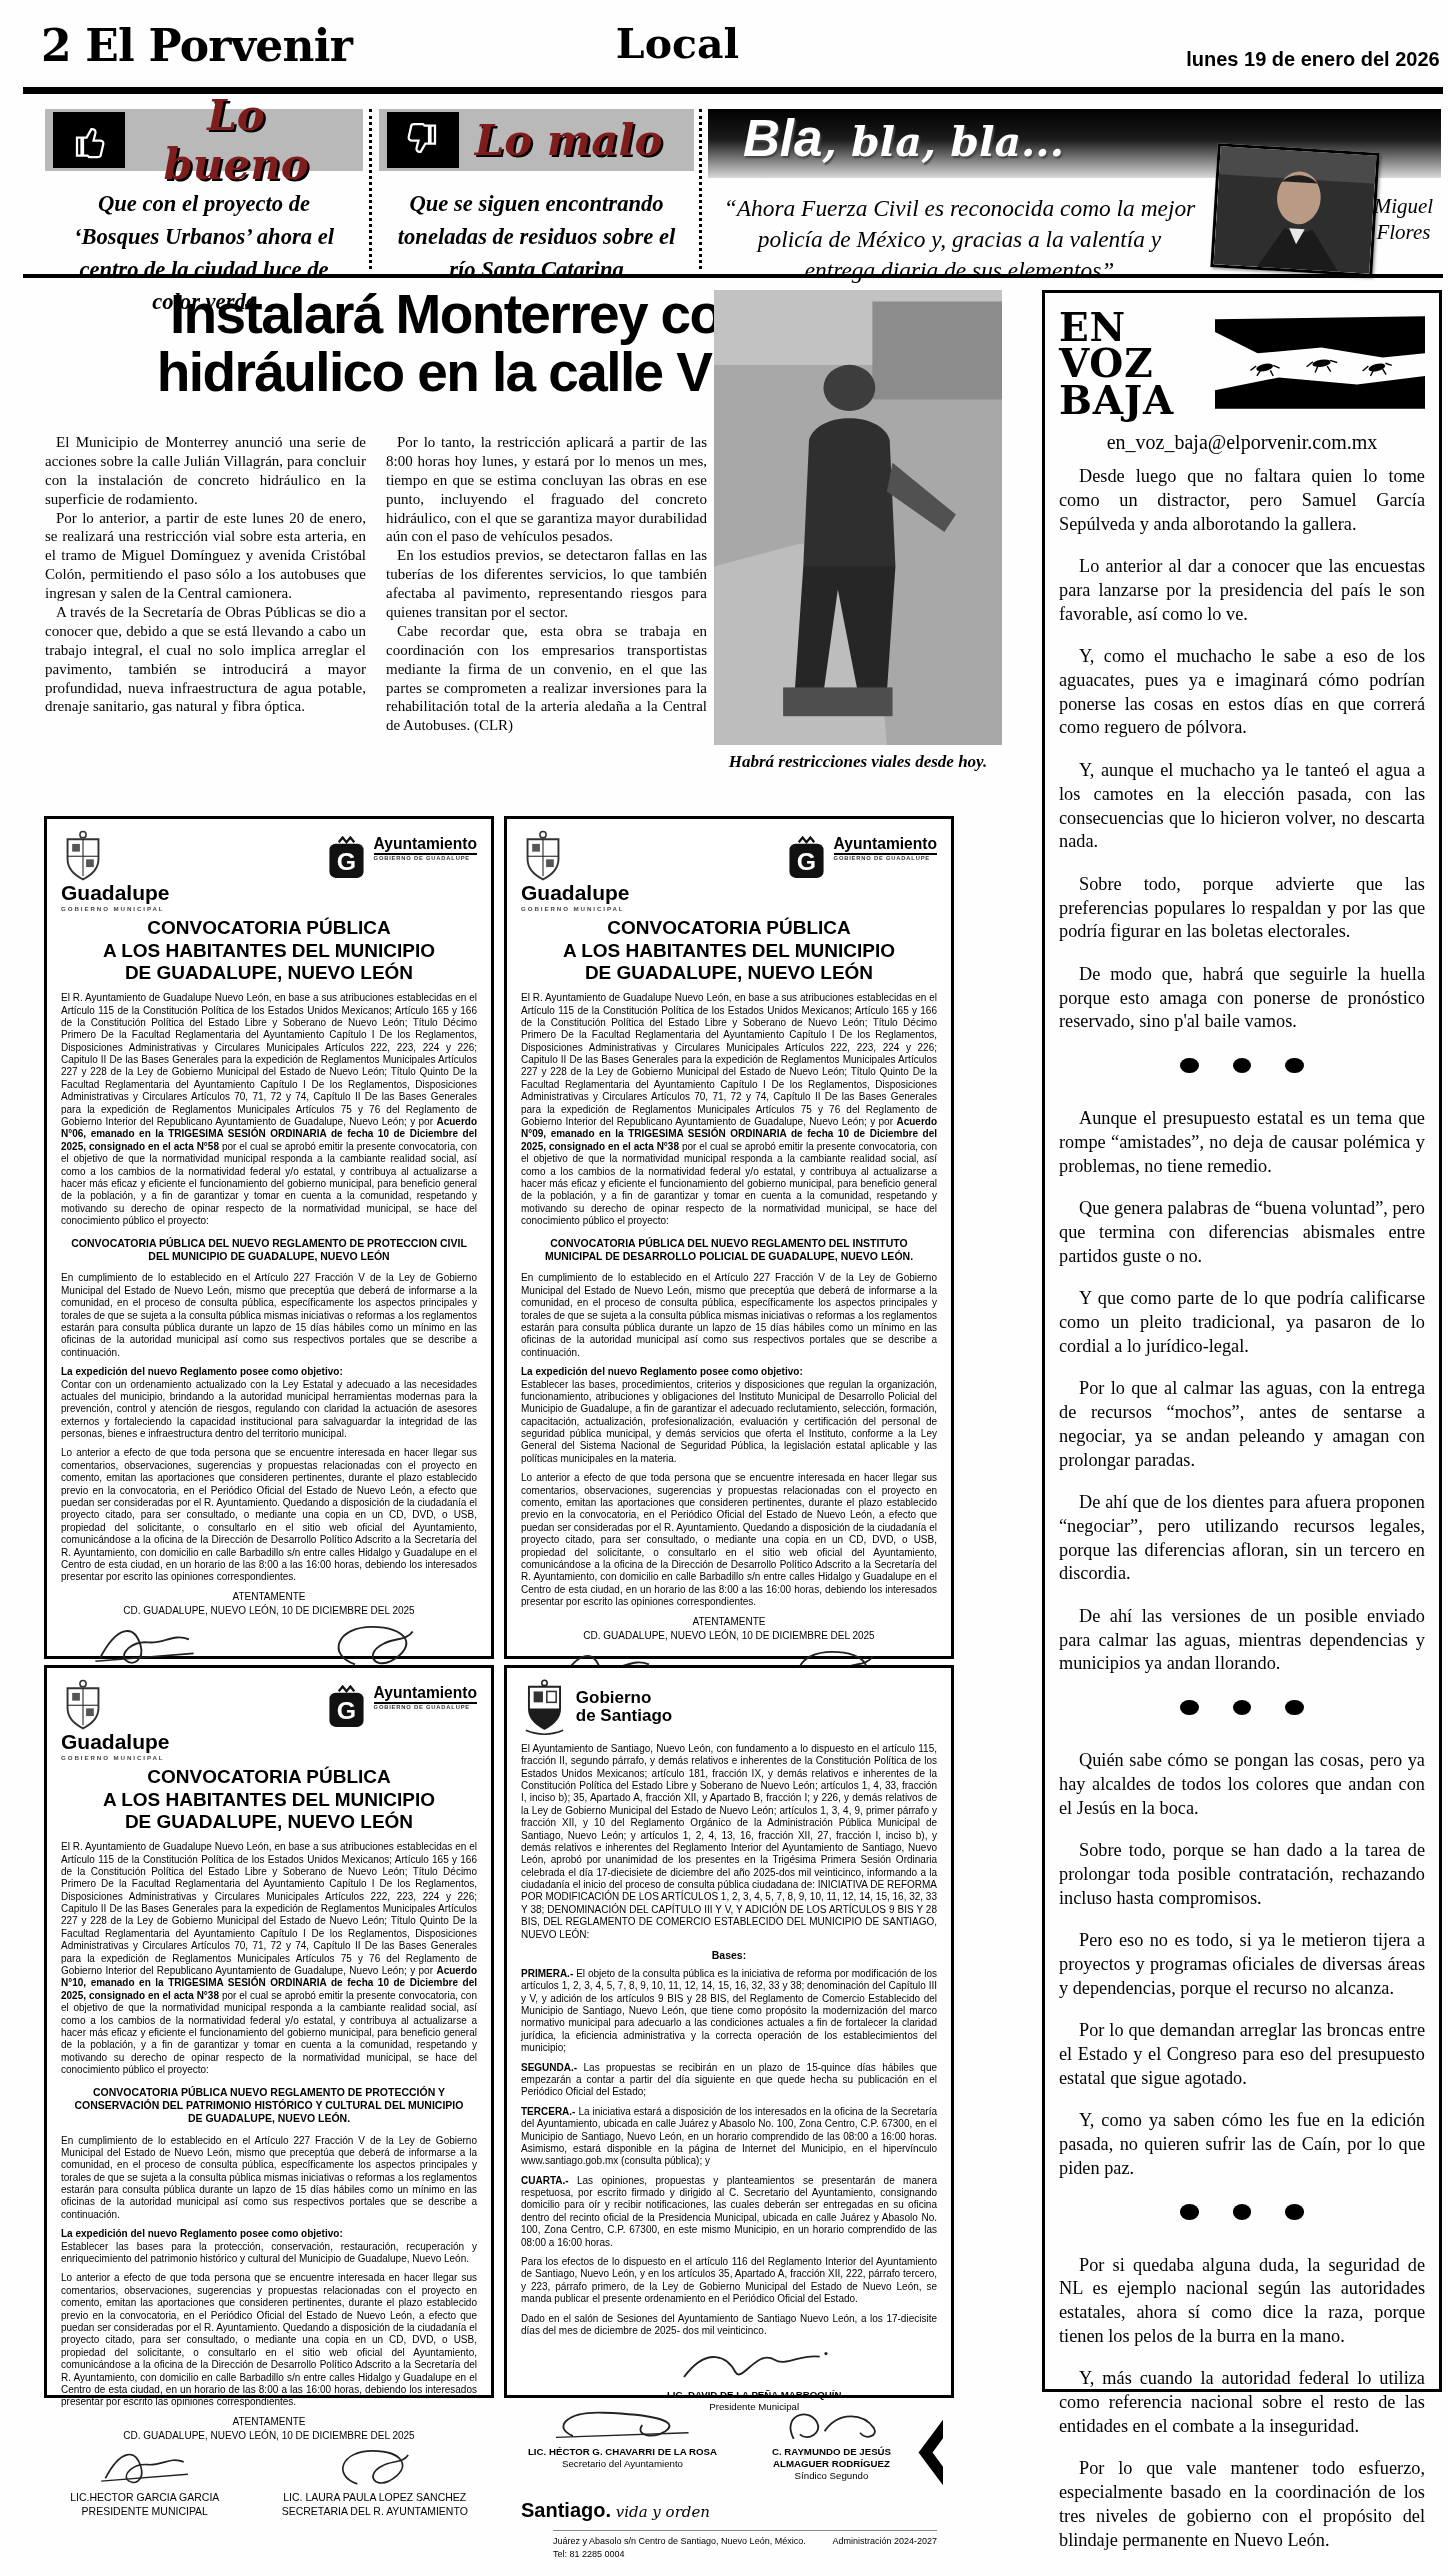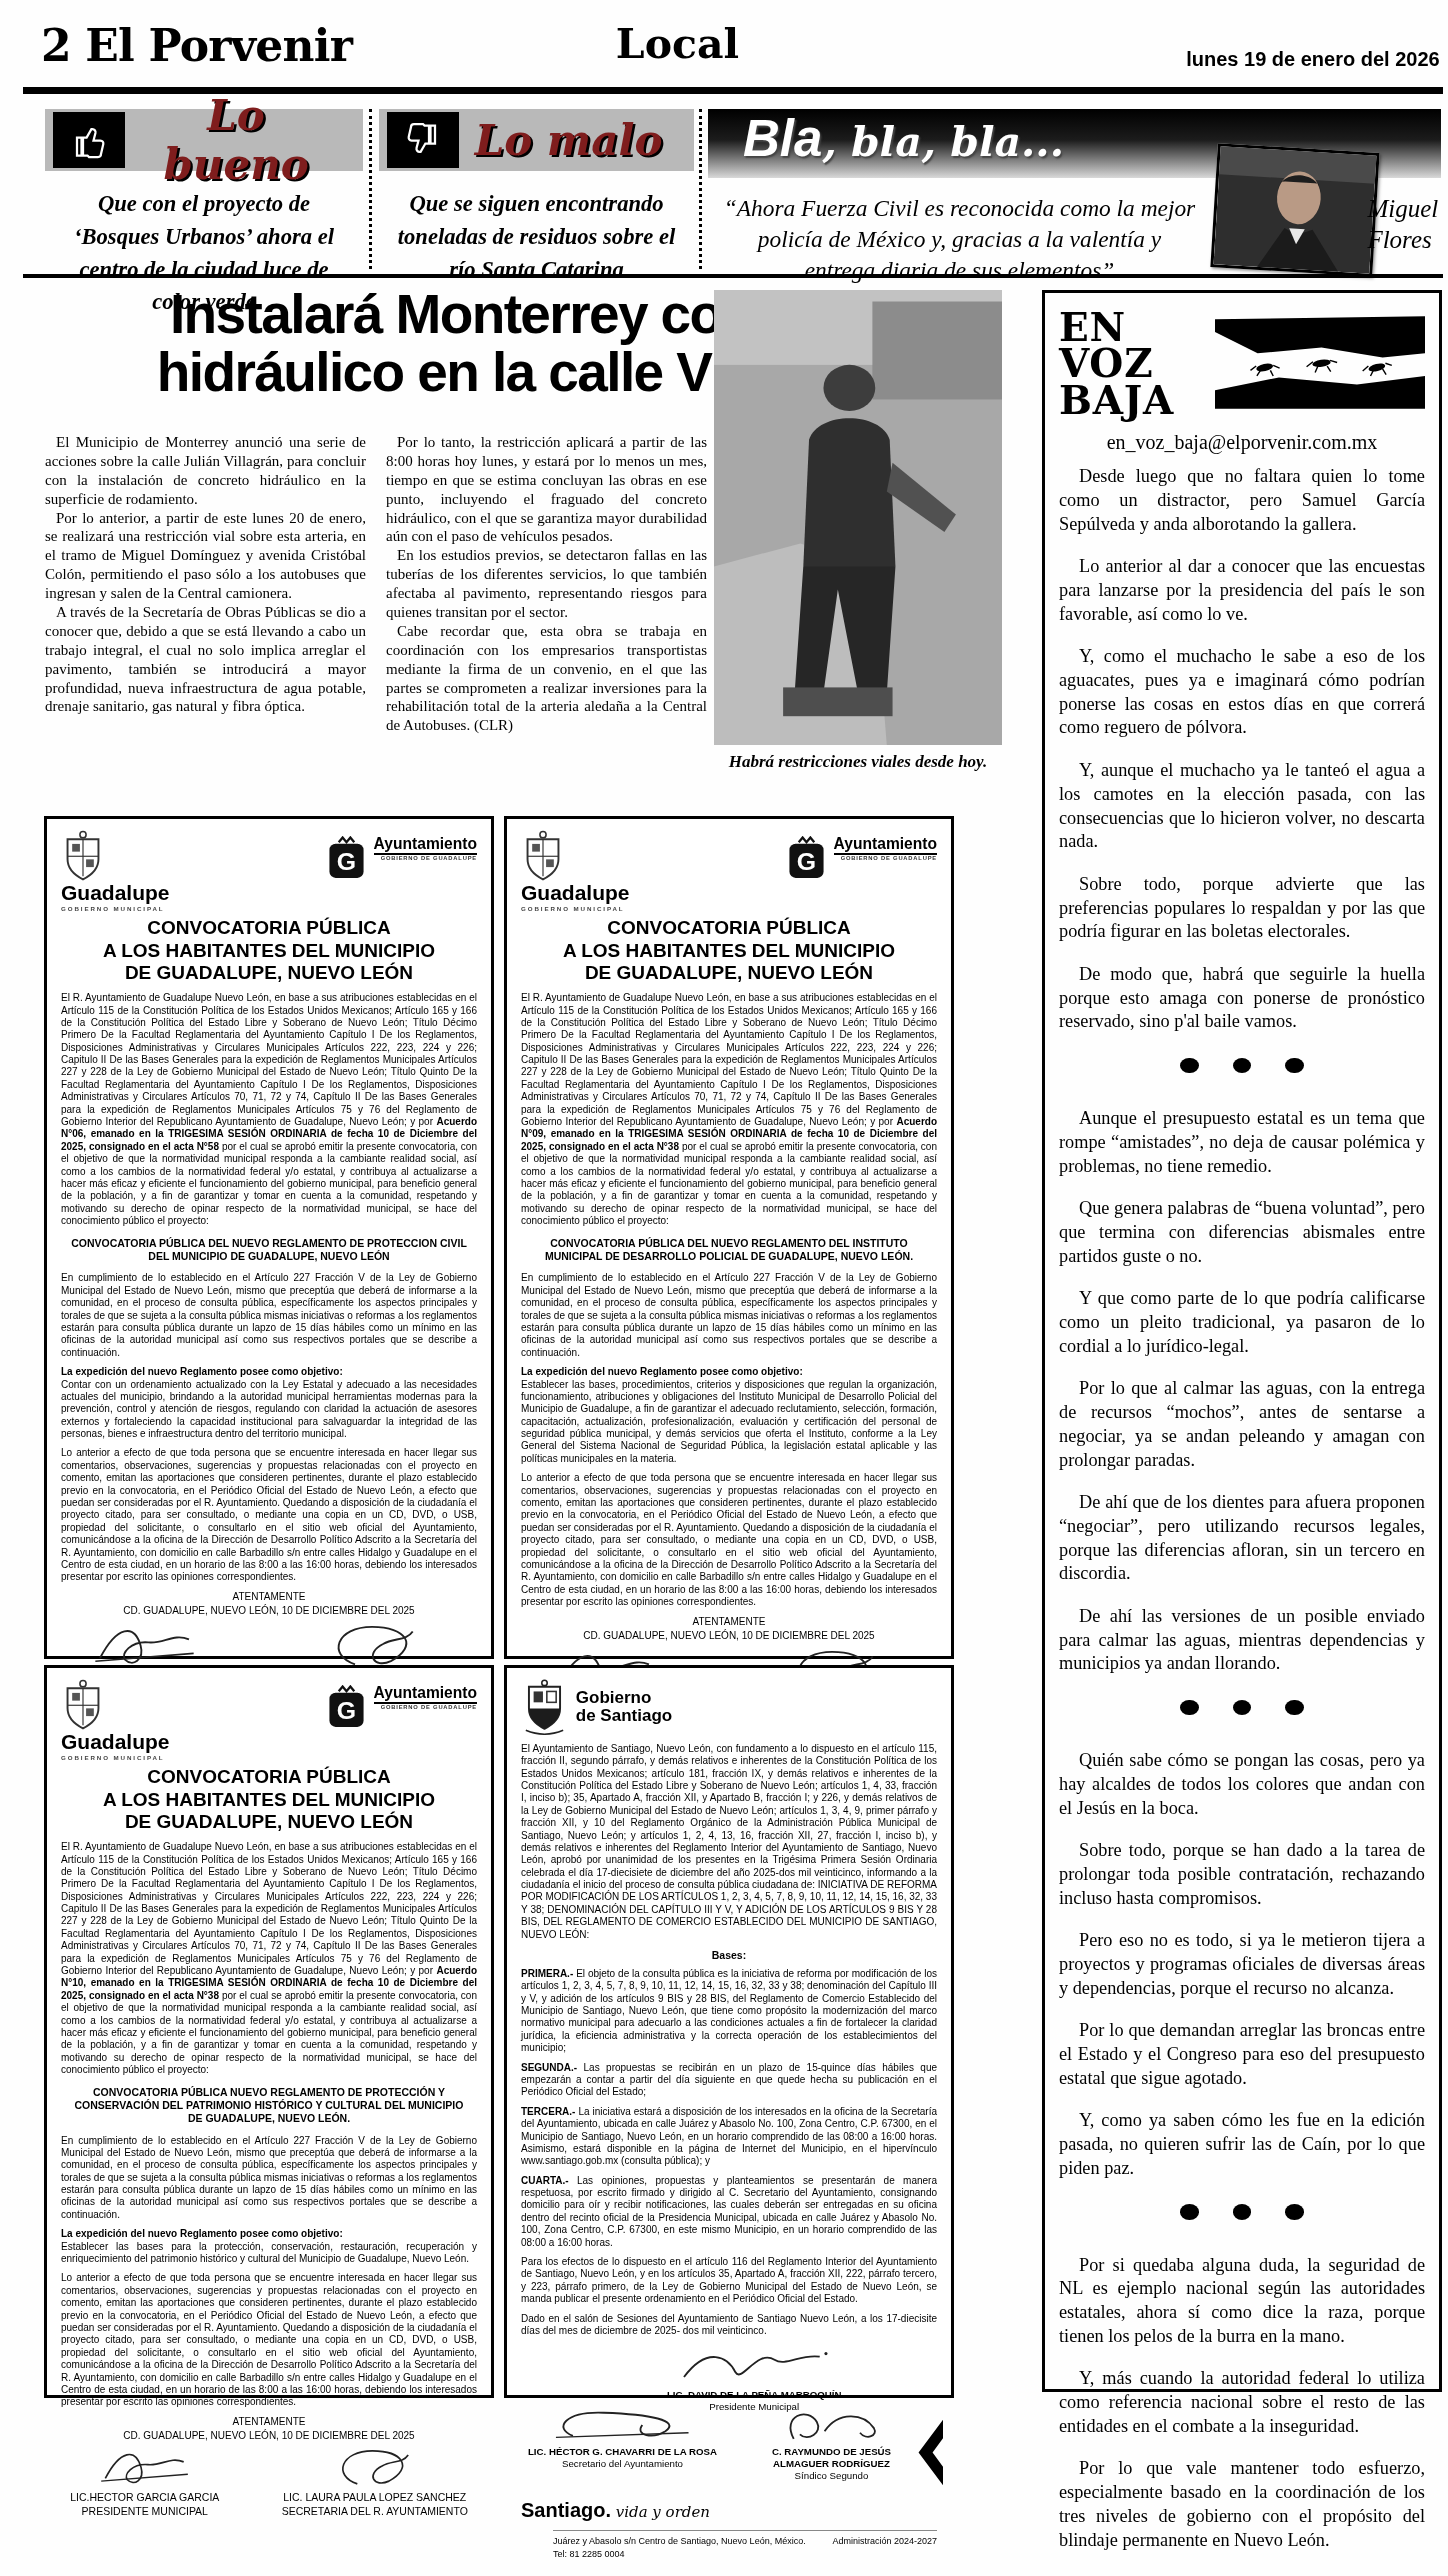--- a/index.html
+++ b/index.html
@@ -20,21 +20,21 @@
             text-shadow:2.3px 2.3px 0 #000;font-family:"DejaVu Serif",serif;padding-right:23.4px;}
   .gb-quote{margin-top:17px;font-style:italic;font-size:22.6px;line-height:1.45;text-align:center;padding:0 11px;font-weight:bold;}
   .dotted-sep{top:109px;height:160px;width:0;border-left:3.9px dotted #000;}
   .bla-bar{height:69px;background:linear-gradient(#000 0%,#1c1c1c 45%,#d9d9d9 100%);
            display:flex;align-items:baseline;padding-left:35px;color:#fff;}
   .bla-big{font-family:"Liberation Sans",sans-serif;font-style:italic;font-weight:900;font-size:51px;text-shadow:1.6px 1.6px 1.6px #444;}
   .bla-rest{font-style:italic;font-weight:700;font-size:41px;font-family:"DejaVu Serif",serif;text-shadow:1.6px 1.6px 1.6px #444;}
   .bla-quote{position:absolute;left:14px;top:84px;width:475px;font-style:italic;font-size:23.4px;line-height:1.32;text-align:center;}
   .bla-photo{position:absolute;left:506px;top:39px;width:156px;height:118px;border:3.1px solid #000;background:#fff;
              transform:rotate(3.5deg);box-shadow:1.6px 1.6px 3.1px rgba(0,0,0,.4);}
-  .bla-name{position:absolute;right:1.6px;top:84px;width:72px;font-style:italic;font-size:25px;line-height:1.25;text-align:left;}
+  .bla-name{position:absolute;right:1.6px;top:84px;width:72px;font-style:italic;font-size:21px;line-height:1.25;text-align:center;}
   
   .headline{left:45px;top:285px;width:960px;text-align:center;font-family:"Liberation Sans","DejaVu Sans",sans-serif;
             font-weight:800;font-size:55px;line-height:1.06;letter-spacing:-1.6px;}
   .art-cols{left:45px;top:433px;width:662px;height:352px;column-count:2;column-gap:20px;
             font-size:15px;line-height:1.26;text-align:justify;}
   .art-cols p{margin:0;text-indent:11px;}
   .art-photo{left:714px;top:290px;width:288px;height:455px;background:#9a9a9a;overflow:hidden;}
   .photo-caption{left:714px;top:752px;width:288px;text-align:center;font-weight:700;font-style:italic;font-size:17px;}
   
   .voz{left:1042px;top:290px;width:400px;height:2102px;border:3.1px solid #000;padding:15.6px 14px;box-sizing:border-box;}
@@ -50,21 +50,21 @@
           font-family:"Liberation Sans","DejaVu Sans",sans-serif;background:#fff;}
   .n1{left:44px;top:816px;width:450px;height:843px;}
   .n2{left:504px;top:816px;width:450px;height:843px;}
   .n3{left:44px;top:1665px;width:450px;height:733px;}
   .n4{left:504px;top:1665px;width:450px;height:733px;}
   .logo-row{position:relative;height:84px;}
   .gd-logo{display:flex;flex-direction:column;width:156px;}
   .gd-name{font-weight:700;font-size:21px;letter-spacing:0;}
   .gd-sub{font-size:6.2px;letter-spacing:1.9px;font-weight:700;color:#444;}
   .crest{position:absolute;right:0;top:6.2px;display:flex;align-items:flex-start;}
-  .crest-txt{margin-left:6.2px;text-align:right;}
+  .crest-txt{margin-left:6.2px;}
   .crest-name{font-weight:800;font-size:15.6px;border-bottom:2.3px solid #000;line-height:1.05;}
   .crest-sub{font-size:5.8px;font-weight:700;letter-spacing:0.8px;color:#333;}
   .conv-title{text-align:center;font-weight:800;font-size:19px;line-height:1.18;margin:3.1px 0 7.8px;}
   .notice p{font-size:10px;line-height:1.24;text-align:justify;margin:7px 0;}
   .proj-title{text-align:center;font-weight:800;font-size:10.5px;line-height:1.25;margin:9.3px 7.8px;}
   .obj-label{font-weight:800;margin-bottom:0 !important;}
   .obj-text{margin-top:0 !important;}
   .cent{text-align:center !important;margin:1.6px 0 !important;}
   .sig-row{display:flex;justify-content:space-around;margin-top:1.6px;gap:44px;}
   .sig{ text-align:center;font-size:10.5px;line-height:1.3;}

